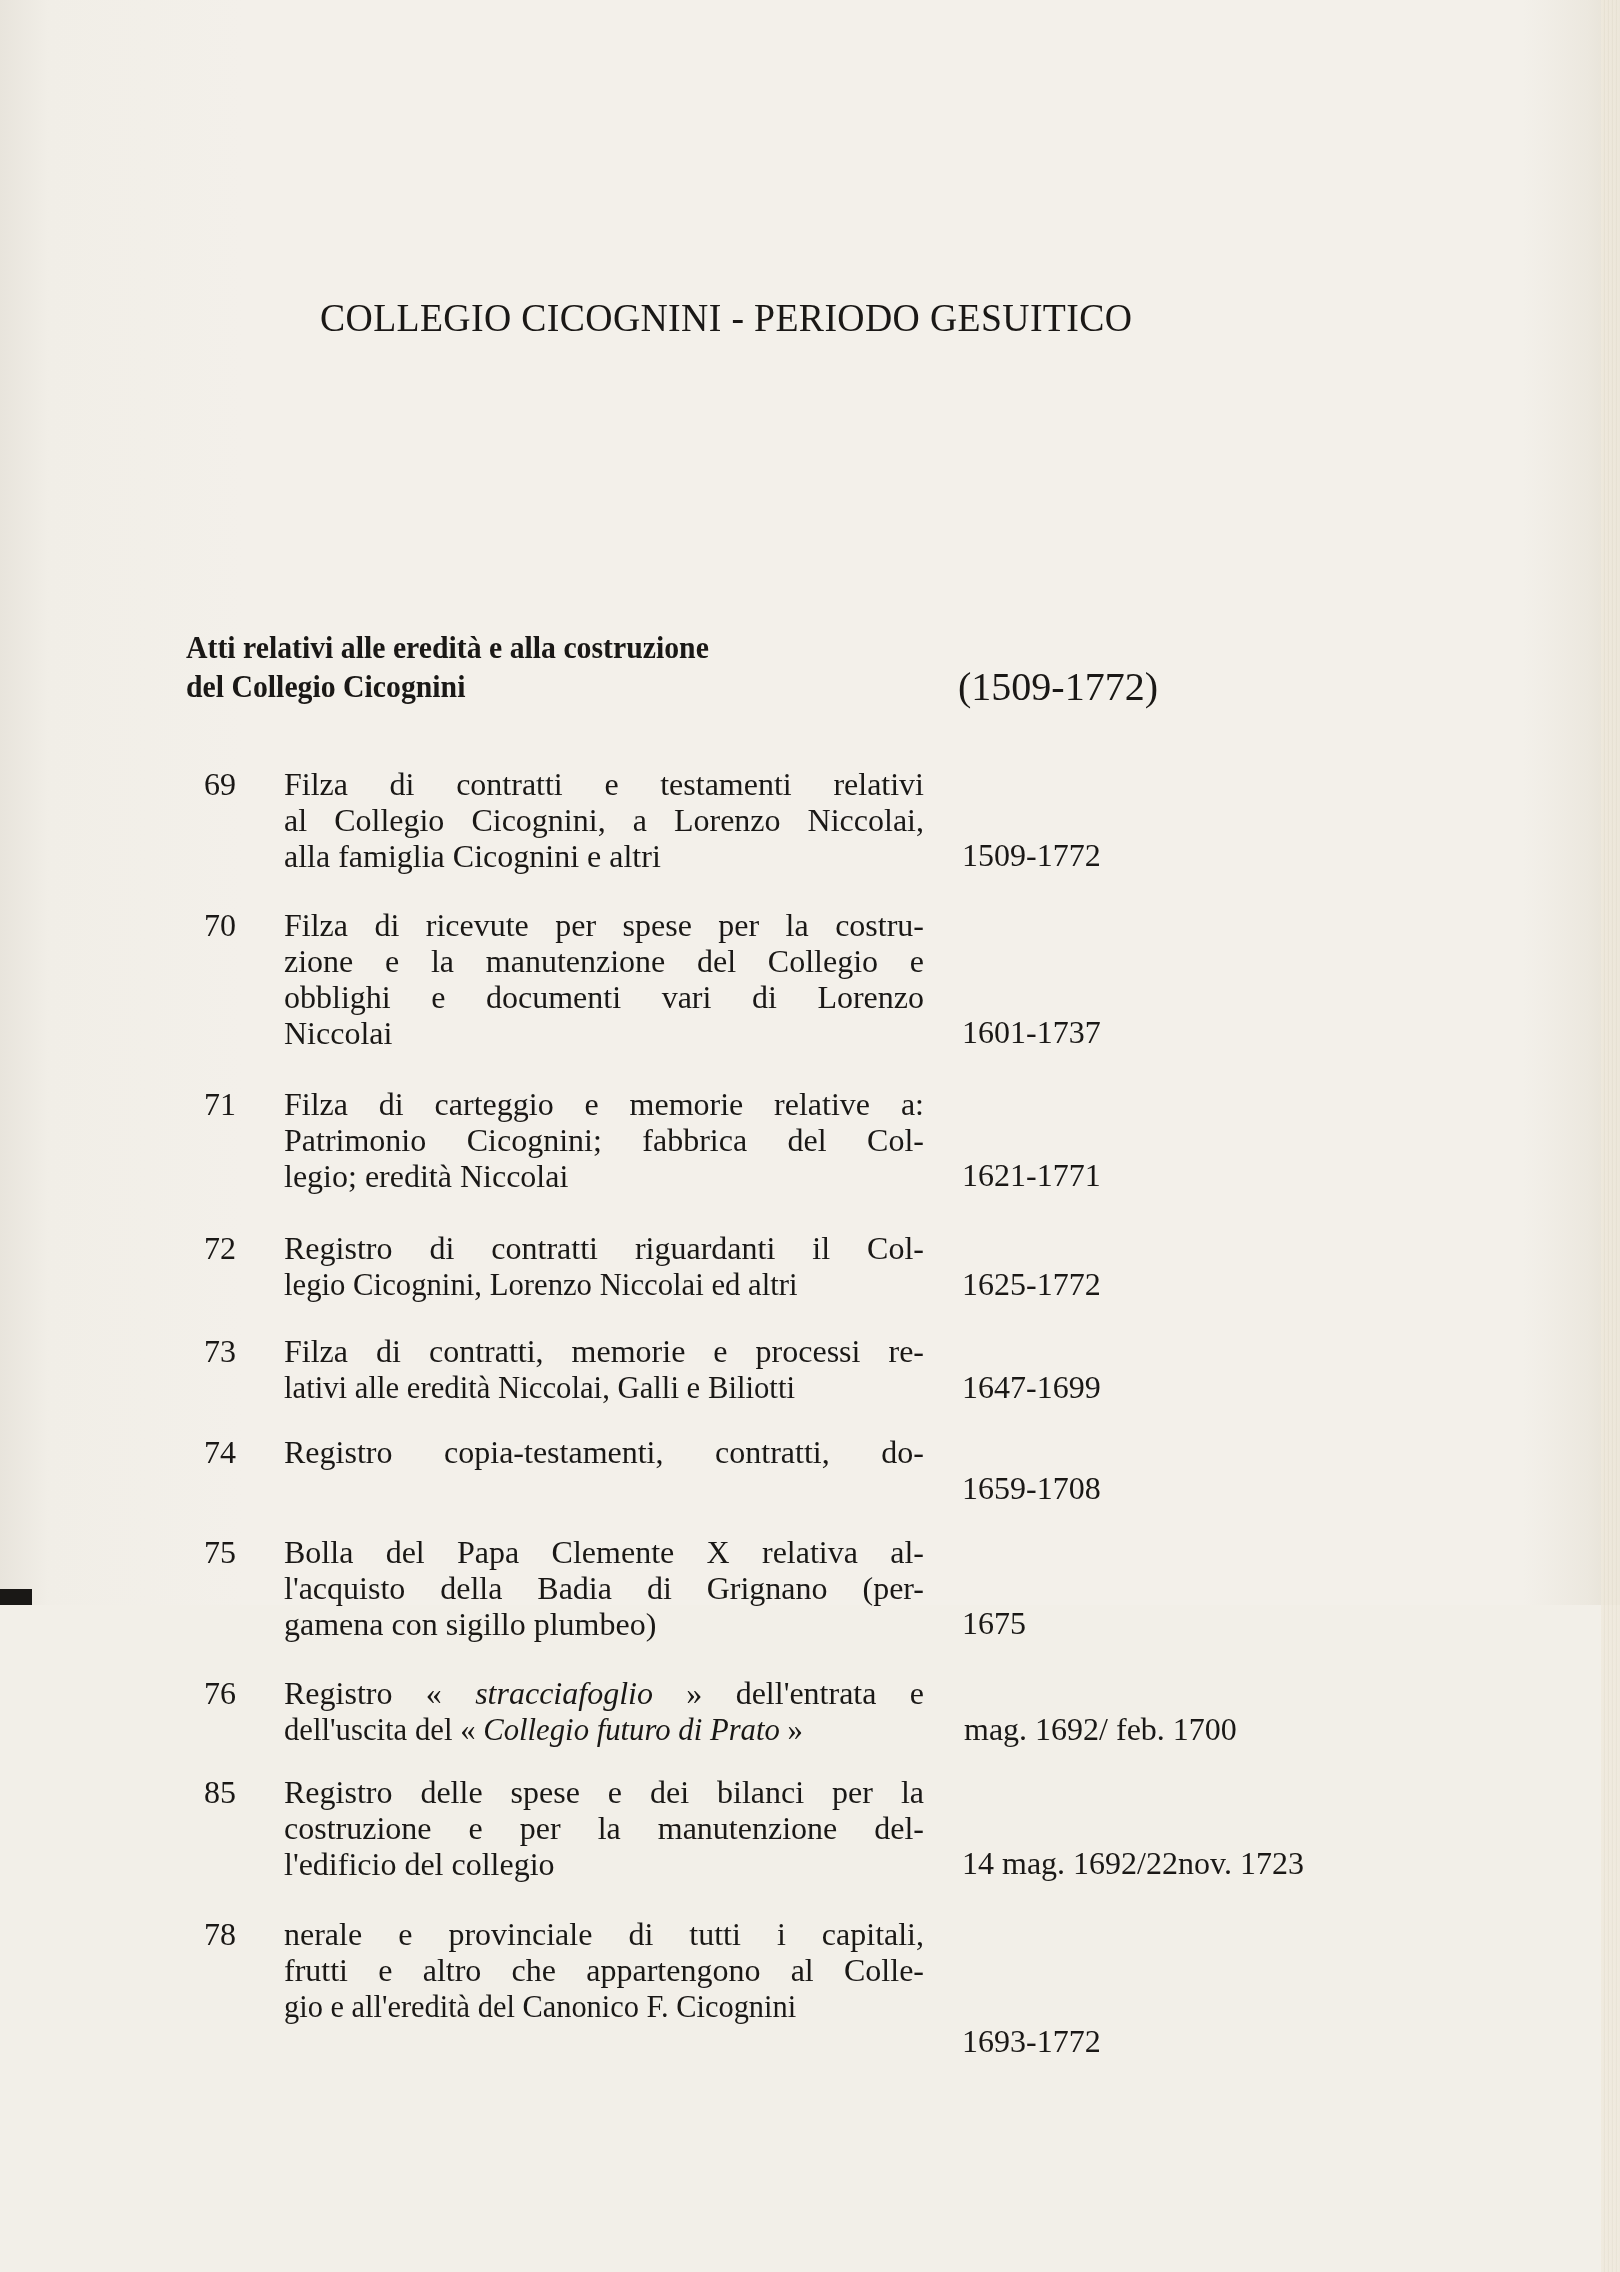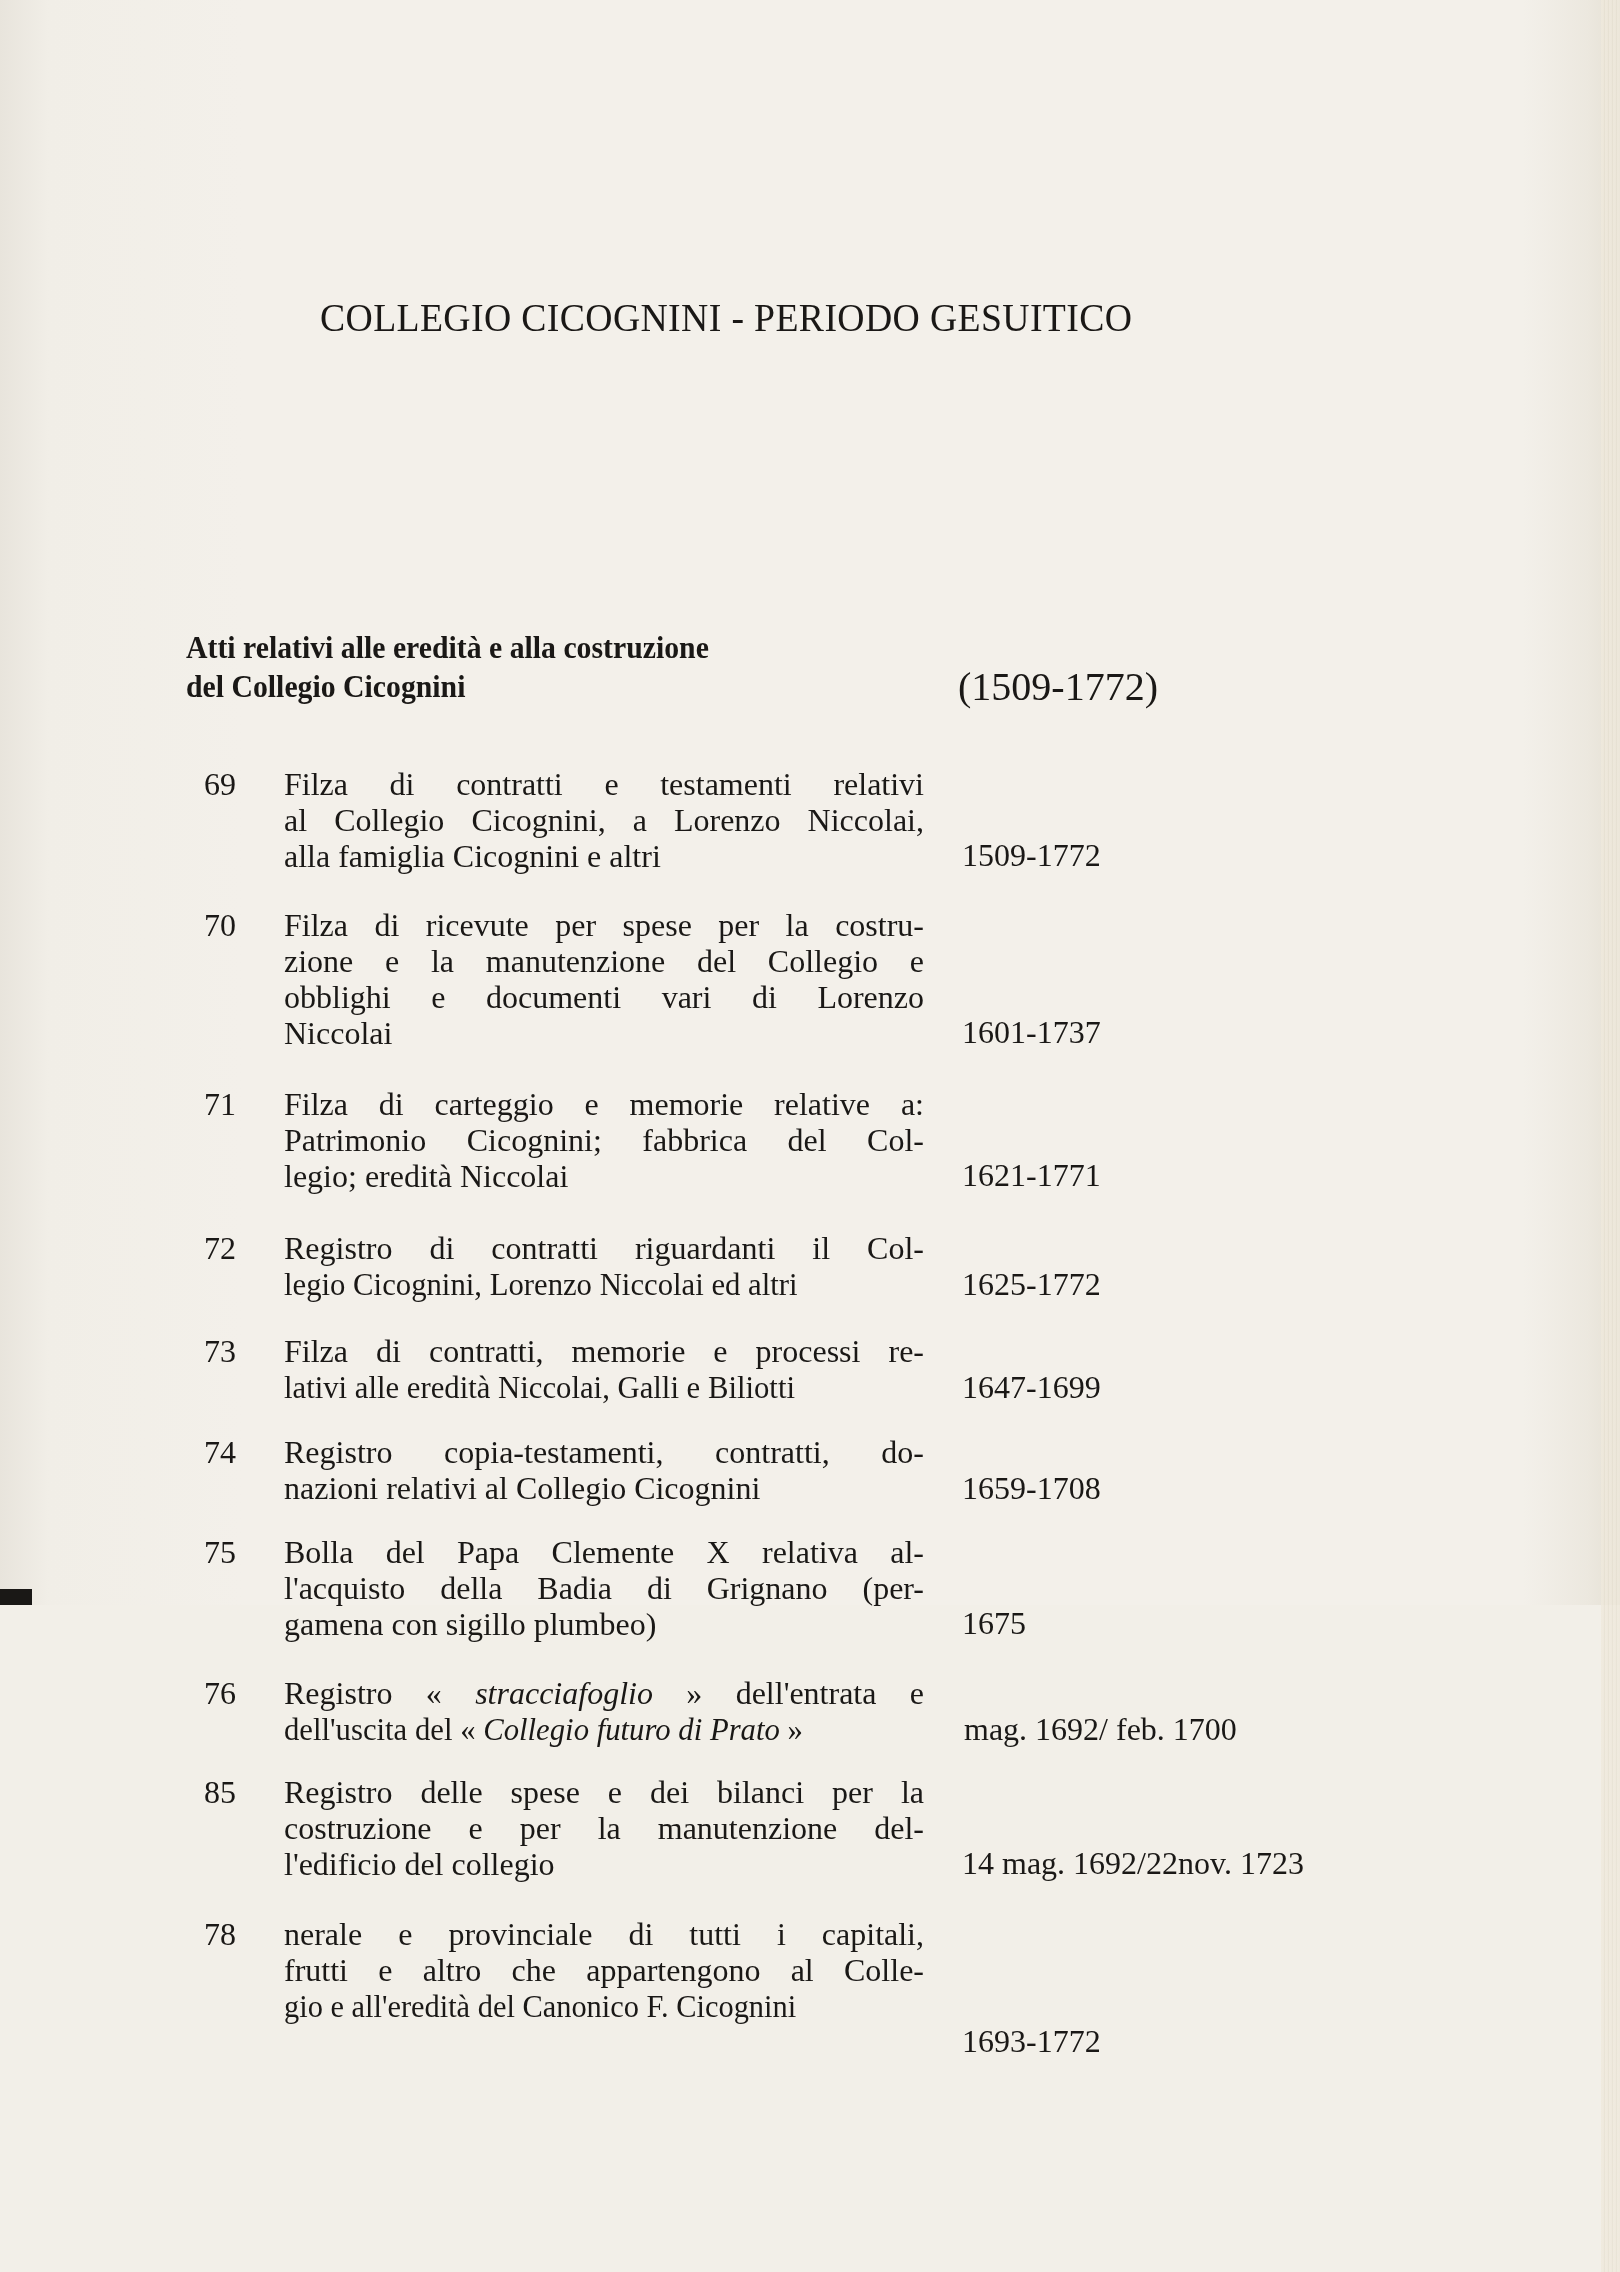--- a/index.html
+++ b/index.html
@@ -163,21 +163,20 @@
       <span class="line j">Filza di contratti, memorie e processi re-</span>
       <span class="line" style="transform:scaleX(0.96);">lativi alle eredità Niccolai, Galli e Biliotti</span>
     </div>
     <span class="date" style="top:36px;">1647-1699</span>
   </div>
 
   <div class="entry" style="top:1434px;">
     <span class="num">74</span>
     <div class="desc">
       <span class="line j">Registro copia-testamenti, contratti, do-</span>
-      <span class="line">nazioni relativi al Collegio Cicognini</span>
     </div>
     <span class="date" style="top:36px;">1659-1708</span>
   </div>
 
   <div class="entry" style="top:1534px;">
     <span class="num">75</span>
     <div class="desc">
       <span class="line j">Bolla del Papa Clemente X relativa al-</span>
       <span class="line j">l'acquisto della Badia di Grignano (per-</span>
       <span class="line">gamena con sigillo plumbeo)</span>

